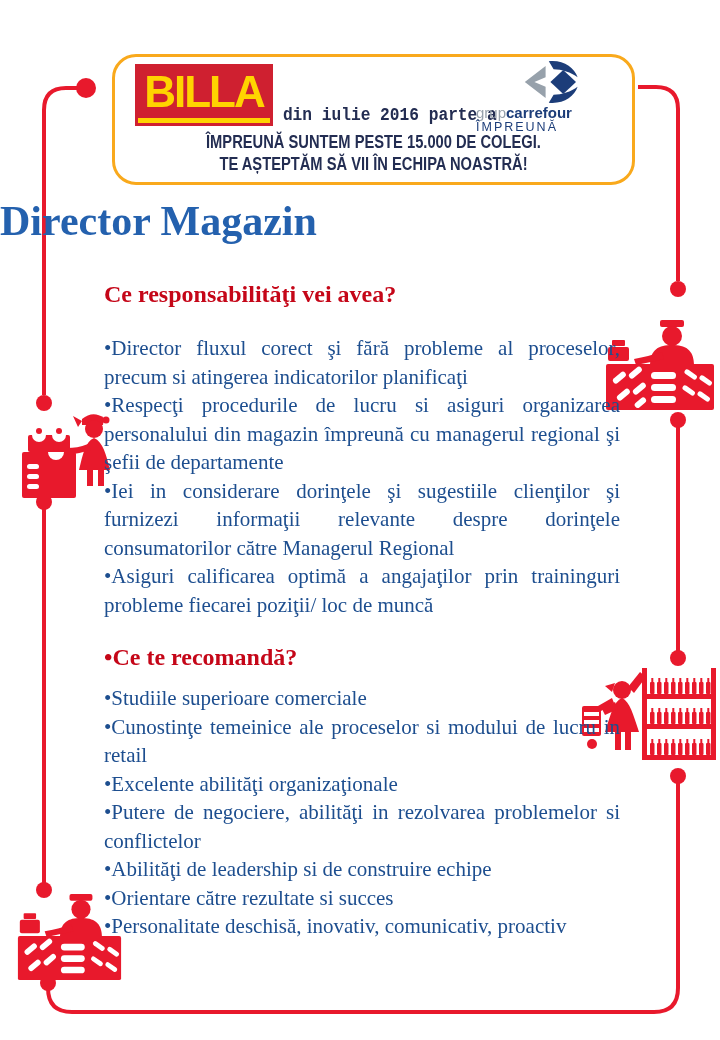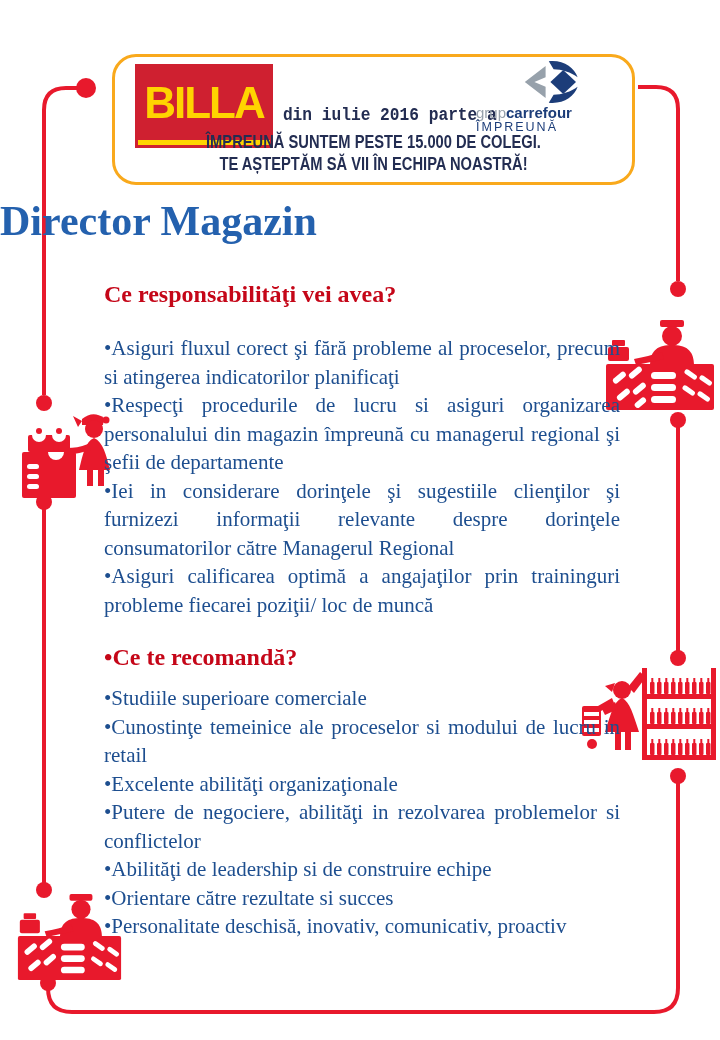--- a/index.html
+++ b/index.html
@@ -10,21 +10,21 @@
   .frame{position:absolute;left:0;top:0;z-index:1;}
   .deco-icon{position:absolute;z-index:1;}
 
   
   .banner{
     position:absolute;left:112px;top:54px;width:517px;height:125px;
     background:#fff;border:3px solid var(--banner-border-yellow);
     border-radius:24px;z-index:2;
   }
   .billa-box{
-    position:absolute;left:20px;top:7px;width:138px;height:84px;
+    position:absolute;left:20px;top:7px;width:138px;height:62px;
     background:var(--billa-red);
     display:flex;align-items:center;justify-content:center;
   }
   .billa-text{
     font-family:"Liberation Sans",sans-serif;font-weight:bold;font-size:44px;
     color:var(--billa-yellow);letter-spacing:-2px;line-height:1;
     padding-bottom:7px;transform:scaleY(1.02);
   }
   .billa-bar{position:absolute;left:3px;right:3px;bottom:3px;height:5px;background:var(--billa-yellow);}
   .partner-text{
@@ -118,21 +118,21 @@
     <div class="slogan">
       <div>ÎMPREUNĂ SUNTEM PESTE 15.000 DE COLEGI.</div>
       <div>TE AȘTEPTĂM SĂ VII ÎN ECHIPA NOASTRĂ!</div>
     </div>
   </div>
 
   <div class="job-title">Director Magazin</div>
 
   <div class="section-heading heading-1">Ce responsabilităţi vei avea?</div>
   <div class="bullet-list list-1">
-      <div class="item">•Asiguri fluxul corect şi fără probleme al proceselor, precum si atingerea indicatorilor planificaţi</div>
+      <div class="item">•Director fluxul corect şi fără probleme al proceselor, precum si atingerea indicatorilor planificaţi</div>
       <div class="item">•Respecţi procedurile de lucru si asiguri organizarea personalului din magazin împreună cu managerul regional şi şefii de departamente</div>
       <div class="item">•Iei in considerare dorinţele şi sugestiile clienţilor şi furnizezi informaţii relevante despre dorinţele consumatorilor către Managerul Regional</div>
       <div class="item">•Asiguri calificarea optimă a angajaţilor prin traininguri probleme fiecarei poziţii/ loc de muncă</div>
     </div>
 
   <div class="section-heading heading-2">•Ce te recomandă?</div>
   <div class="bullet-list list-2">
       <div class="item">•Studiile superioare comerciale</div>
       <div class="item">•Cunostinţe temeinice ale proceselor si modului de lucru in retail</div>
       <div class="item">•Excelente abilităţi organizaţionale</div>

